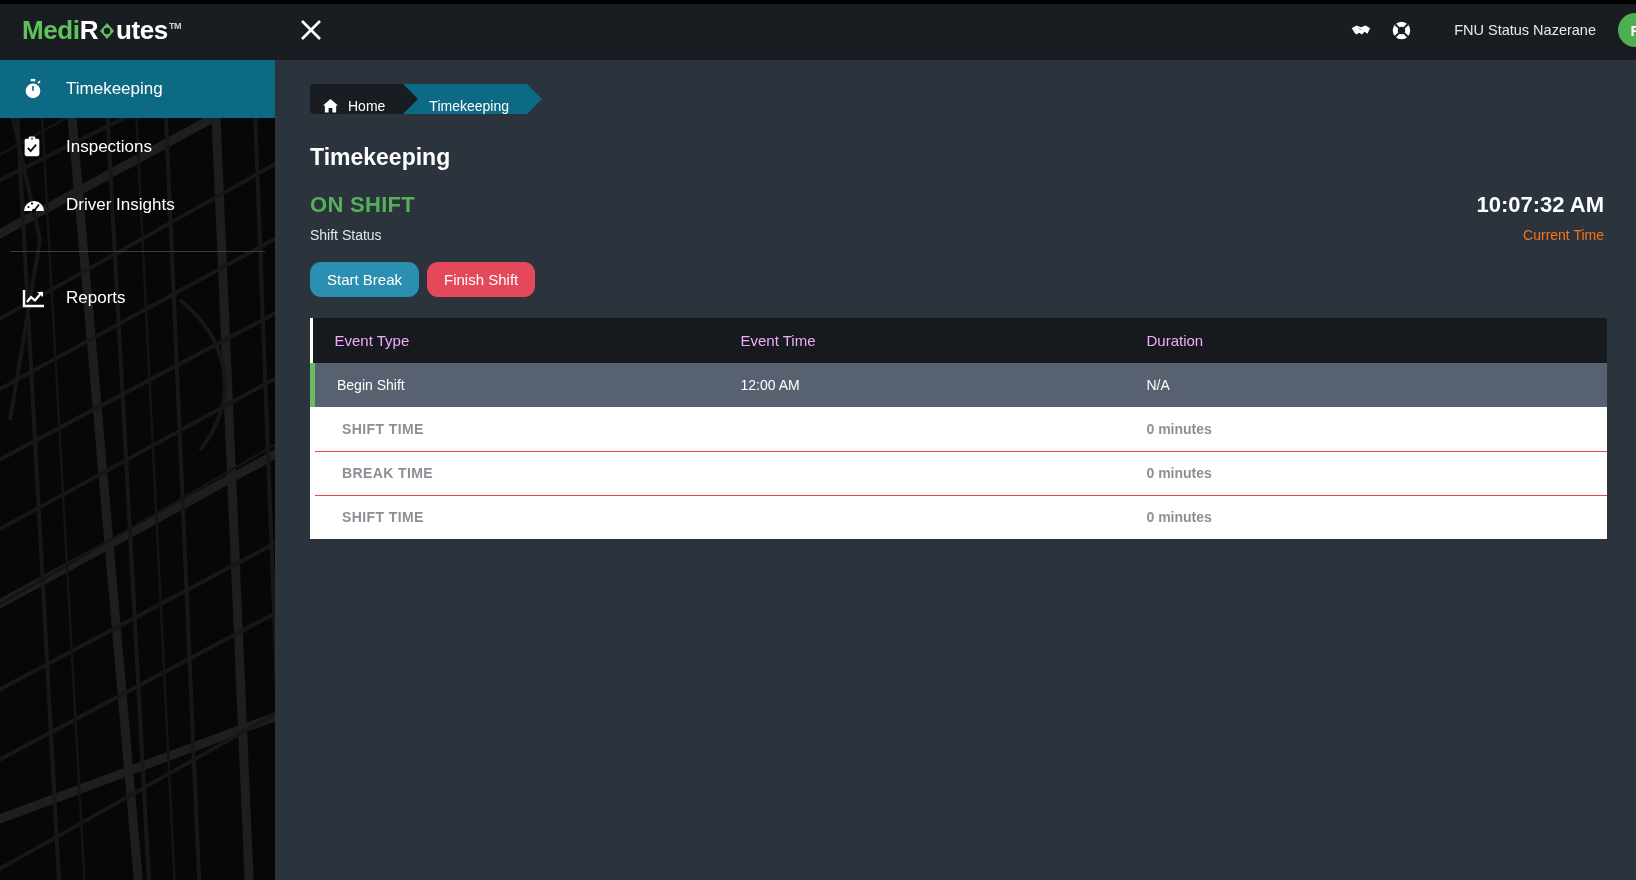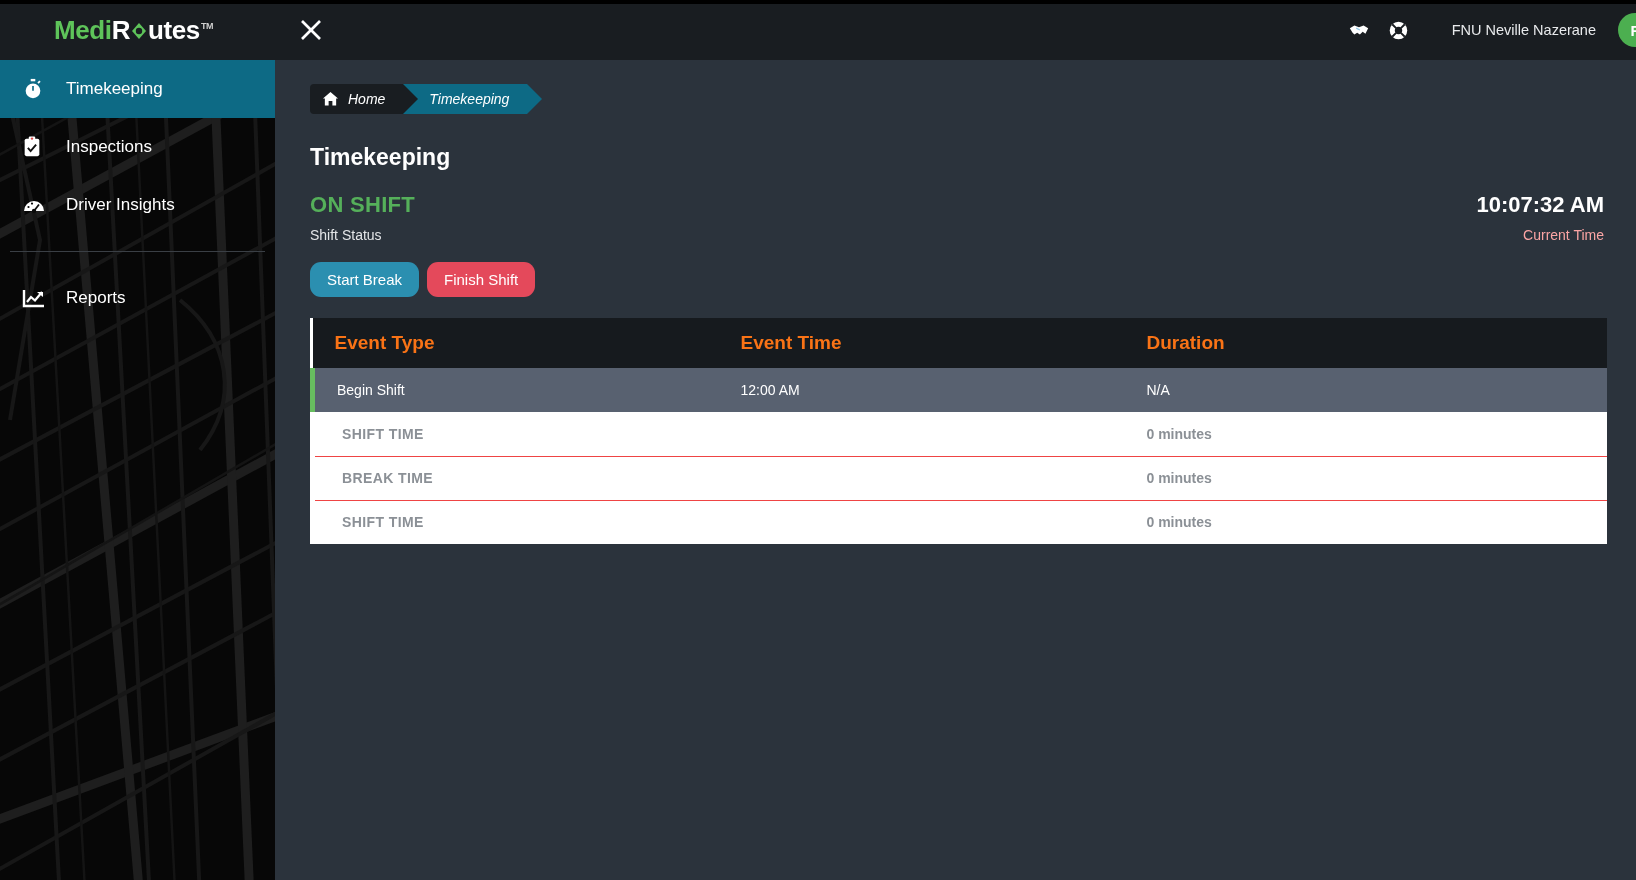--- a/index.html
+++ b/index.html
@@ -57,21 +57,21 @@
     height: 60px;
   }
   .brand-text {
     font-size: 26px;
     font-weight: bold;
     letter-spacing: -0.4px;
     color: #ffffff;
     position: relative;
     white-space: nowrap;
   }
-  .brand-medi { color: #5ec45a; margin-left: 32px; }
+  .brand-medi { color: #5ec45a; }
   .brand-rest { color: #ffffff; }
   .brand-o-wrap {
     position: relative;
     display: inline-block;
     width: 18px;
   }
   .brand-tm {
     font-size: 9px;
     vertical-align: super;
     color: #cfcfcf;
@@ -174,27 +174,26 @@
 
   
   .breadcrumb {
     display: flex;
     align-items: stretch;
     height: 30px;
     width: max-content;
   }
   .crumb {
     display: flex;
-    align-items: center;
+    align-items: flex-end;
     position: relative;
     font-size: 14px;
     color: #ffffff;
     padding: 0 14px 0 14px;
     cursor: pointer;
-    font-style: italic;
   }
   .crumb-home {
     background: #191d21;
     border-radius: 4px 0 0 4px;
     padding-left: 12px;
     padding-right: 18px;
   }
   .crumb-home .home-icon { margin-right: 9px; display: flex; align-items: center; }
   .crumb-home::after {
     content: "";
@@ -252,21 +251,21 @@
   }
   .status-right { text-align: right; padding-right: 0px; }
   .status-right .time-value {
     font-size: 22px;
     font-weight: bold;
     color: #ffffff;
   }
   .status-right .time-label {
     margin-top: 9px;
     font-size: 14px;
-    color: #fca5a5;
+    color: #f97316;
   }
 
   
   .btn-row {
     margin-top: 19px;
     display: flex;
     gap: 8px;
   }
   .btn {
     border: none;
@@ -283,23 +282,23 @@
   
   .table {
     margin-top: 21px;
     width: 1294px;
     background: #ffffff;
     border-collapse: collapse;
     table-layout: fixed;
   }
   .table thead th {
     background: #161a1e;
-    color: #f97316;
-    font-size: 19px;
-    font-weight: bold;
+    color: #f0abfc;
+    font-size: 15px;
+    font-weight: normal;
     text-align: left;
     padding: 14px 0 14px 0;
     height: 42px;
   }
   .table thead th.c1 { padding-left: 22px; width: 428px; }
   .table thead th.c2 { width: 406px; }
   .table thead th.c3 { width: 460px; }
 
   .table tbody td {
     font-size: 14px;
@@ -390,21 +389,21 @@
           <path d="M9 10 L13 12" stroke="#8fc8e8" stroke-width="1.4" fill="none"></path>
         </svg>
       </div>
       <div class="topbar-icon">
         <svg width="21" height="21" viewBox="0 0 24 24">
           <circle cx="12" cy="12" r="10" fill="#ffffff"></circle>
           <circle cx="12" cy="12" r="4.2" fill="#191d21"></circle>
           <path d="M4.8 4.8 L9.3 9.3 M19.2 4.8 L14.7 9.3 M4.8 19.2 L9.3 14.7 M19.2 19.2 L14.7 14.7" stroke="#191d21" stroke-width="2.2"></path>
         </svg>
       </div>
-      <div class="user-name">FNU Neville Nazerane</div>
+      <div class="user-name">FNU Status Nazerane</div>
       <div class="avatar">F</div>
     </div>
   </div>
 
   <div class="sidebar">
 
 
     <div class="nav-item active">
       <span class="nav-icon">
         <svg width="22" height="22" viewBox="0 0 24 24">

